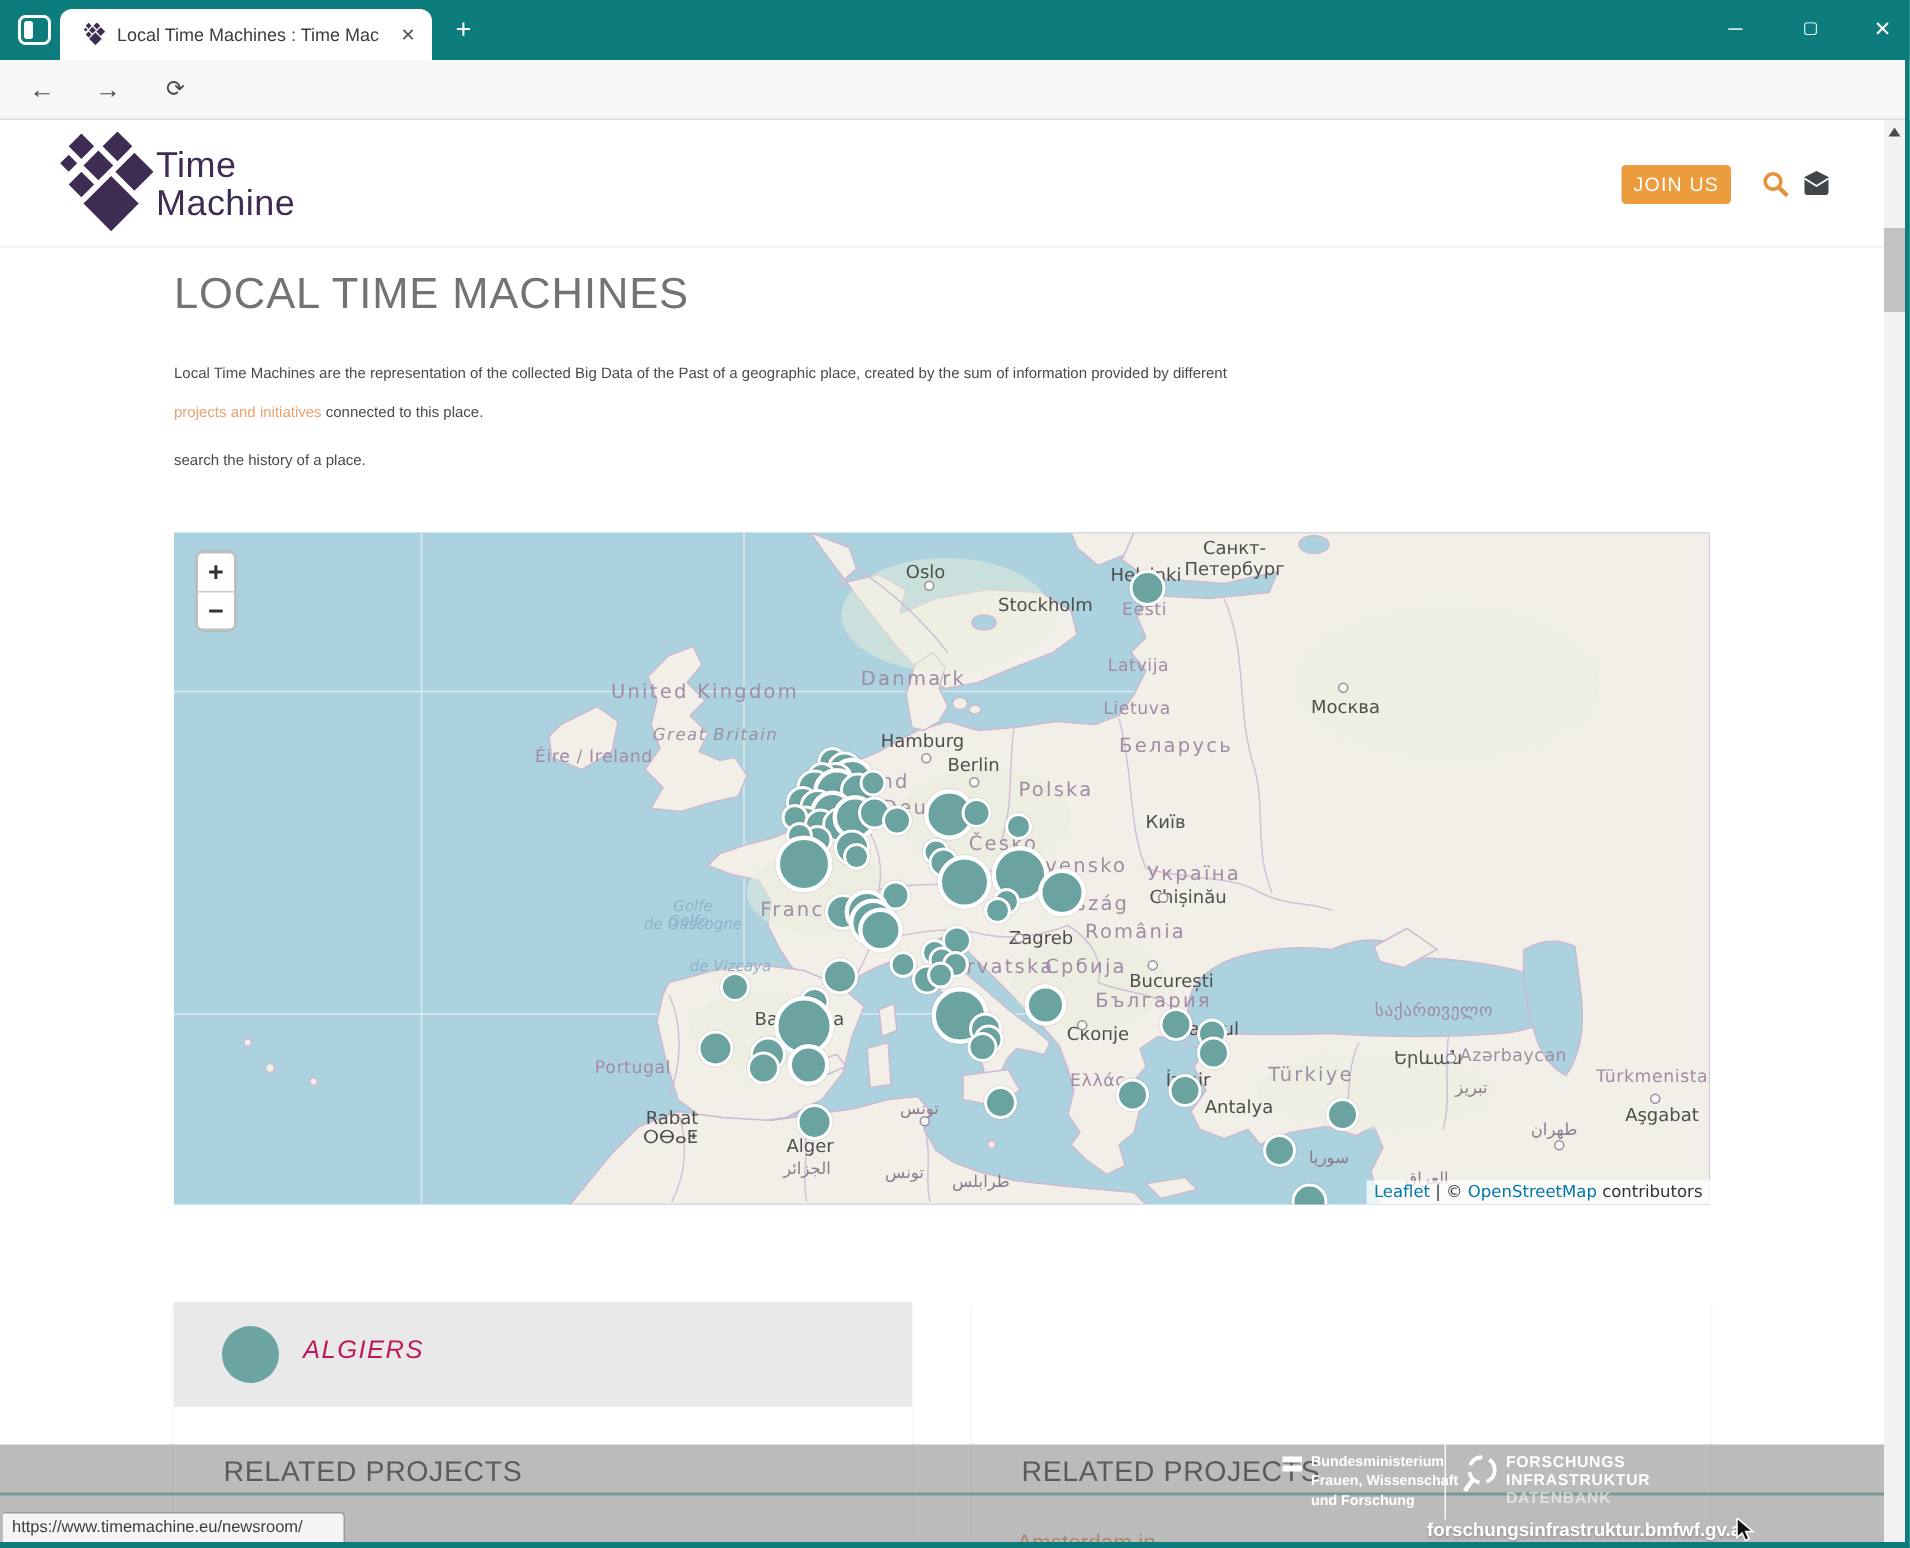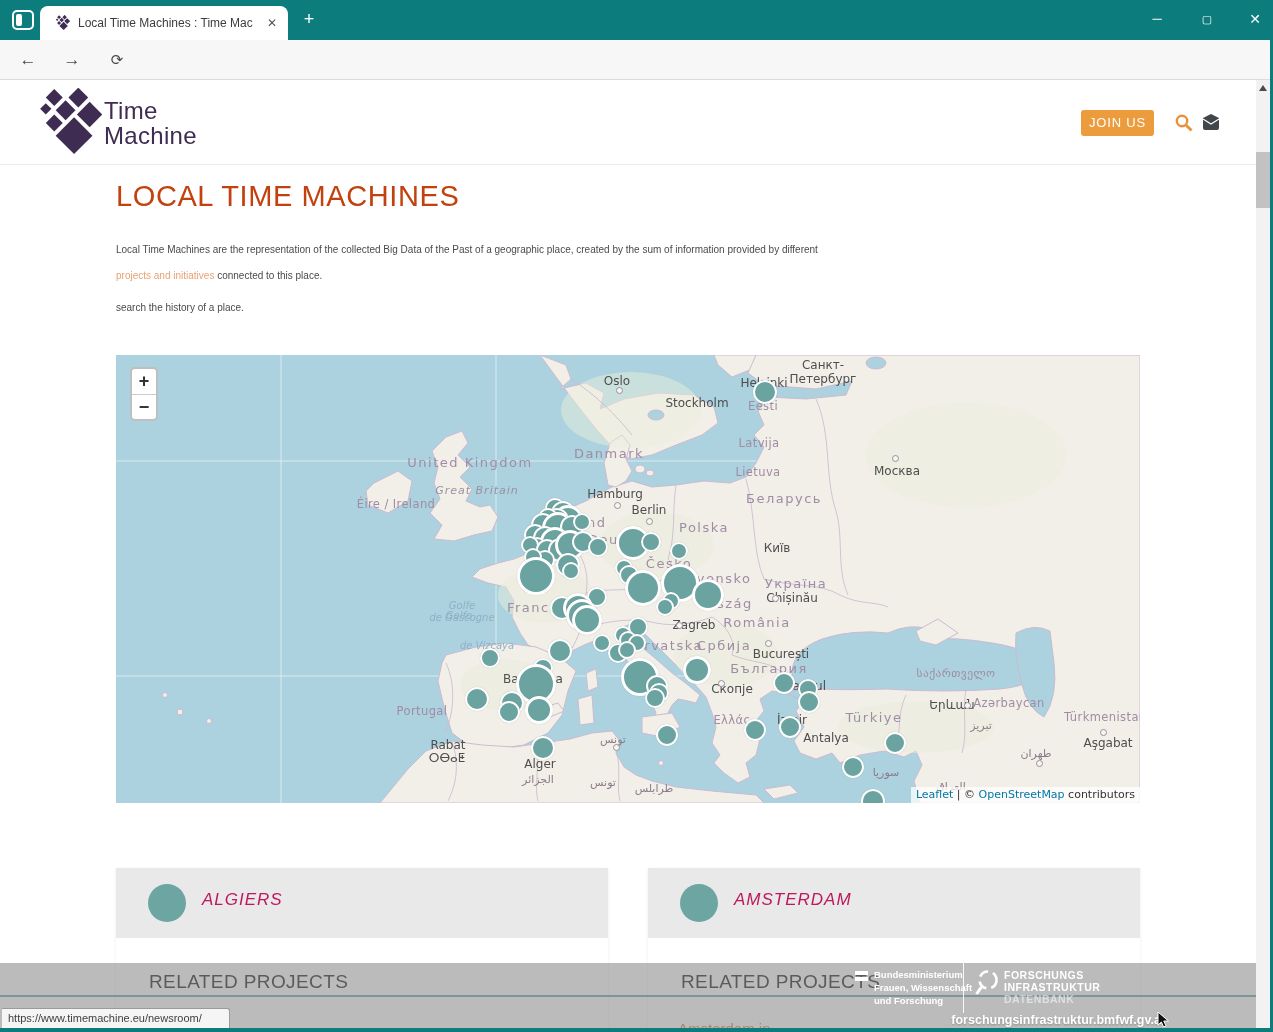--- a/index.html
+++ b/index.html
@@ -43,21 +43,21 @@
   #viewport{position:absolute;left:0;top:80px;width:1257px;height:952px;background:#fff;overflow:hidden;}
   
   #site-header{position:absolute;left:0;top:0;width:1257px;height:85px;background:#fff;border-bottom:1px solid #ececec;box-sizing:border-box;}
   #logo{position:absolute;left:32px;top:8px;width:70px;height:70px;}
   #logo-text{position:absolute;left:104px;top:18px;font-size:24px;line-height:25px;font-weight:500;color:#3e2c52;letter-spacing:0.3px;}
   #main-nav{position:absolute;left:217px;top:34px;display:flex;gap:16px;font-size:15px;color:#8f99a0;letter-spacing:0.4px;white-space:nowrap;}
   #join-btn{position:absolute;left:1081px;top:30px;width:73px;height:26px;background:#ec9b3d;color:#fff;font-size:13px;letter-spacing:0.8px;text-align:center;line-height:26px;border-radius:3px;}
   #search-btn{position:absolute;left:1174px;top:33px;width:20px;height:20px;}
   #mail-btn{position:absolute;left:1201px;top:34px;width:20px;height:16px;}
   
-  #page-title{position:absolute;left:116px;top:100px;font-size:29px;color:#c2410c;letter-spacing:0.6px;}
+  #page-title{position:absolute;left:116px;top:100px;font-size:29px;color:#737373;letter-spacing:0.6px;}
   .para{position:absolute;left:116px;font-size:10px;line-height:26px;color:#4a4a4a;white-space:nowrap;}
   #para1{top:157px;} #para2{top:215px;}
   .para a{color:#e8a273;text-decoration:none;}
   
   #map{position:absolute;left:116px;top:275px;width:1024px;height:448px;background:#abd2de;overflow:hidden;}
   #map svg{position:absolute;left:0;top:0;}
   .map-label{position:absolute;transform:translate(-50%,-50%);font-family:"DejaVu Sans",sans-serif;white-space:nowrap;z-index:2;}
   .map-label.la{transform:translate(0,-50%);}
   .co{color:#a08ca4;font-size:13px;letter-spacing:1.5px;}
   .co2{color:#a08ca4;font-size:11.5px;letter-spacing:0.4px;}
@@ -433,24 +433,20 @@
   </sv-></div>
 
   <div id="card-0" class="card">
     <div class="card-head">
       <div class="card-circle"></div>
       <div class="card-title">ALGIERS</div>
     </div>
     <div class="card-section">RELATED PROJECTS</div>
   </div>
   <div id="card-1" class="card">
-    <div class="card-head">
-      <div class="card-circle"></div>
-      <div class="card-title">AMSTERDAM</div>
-    </div>
     <div class="card-section">RELATED PROJECTS</div>
     <a href="#" class="card-link" style="text-decoration:none;">Amsterdam in ...</a>
   </div>
 
   <div id="overlay-band"></div>
   <div id="seam"></div>
   <div id="watermark">
     <div id="ministry">
       <span class="flag">
           <i class="b1"></i>

